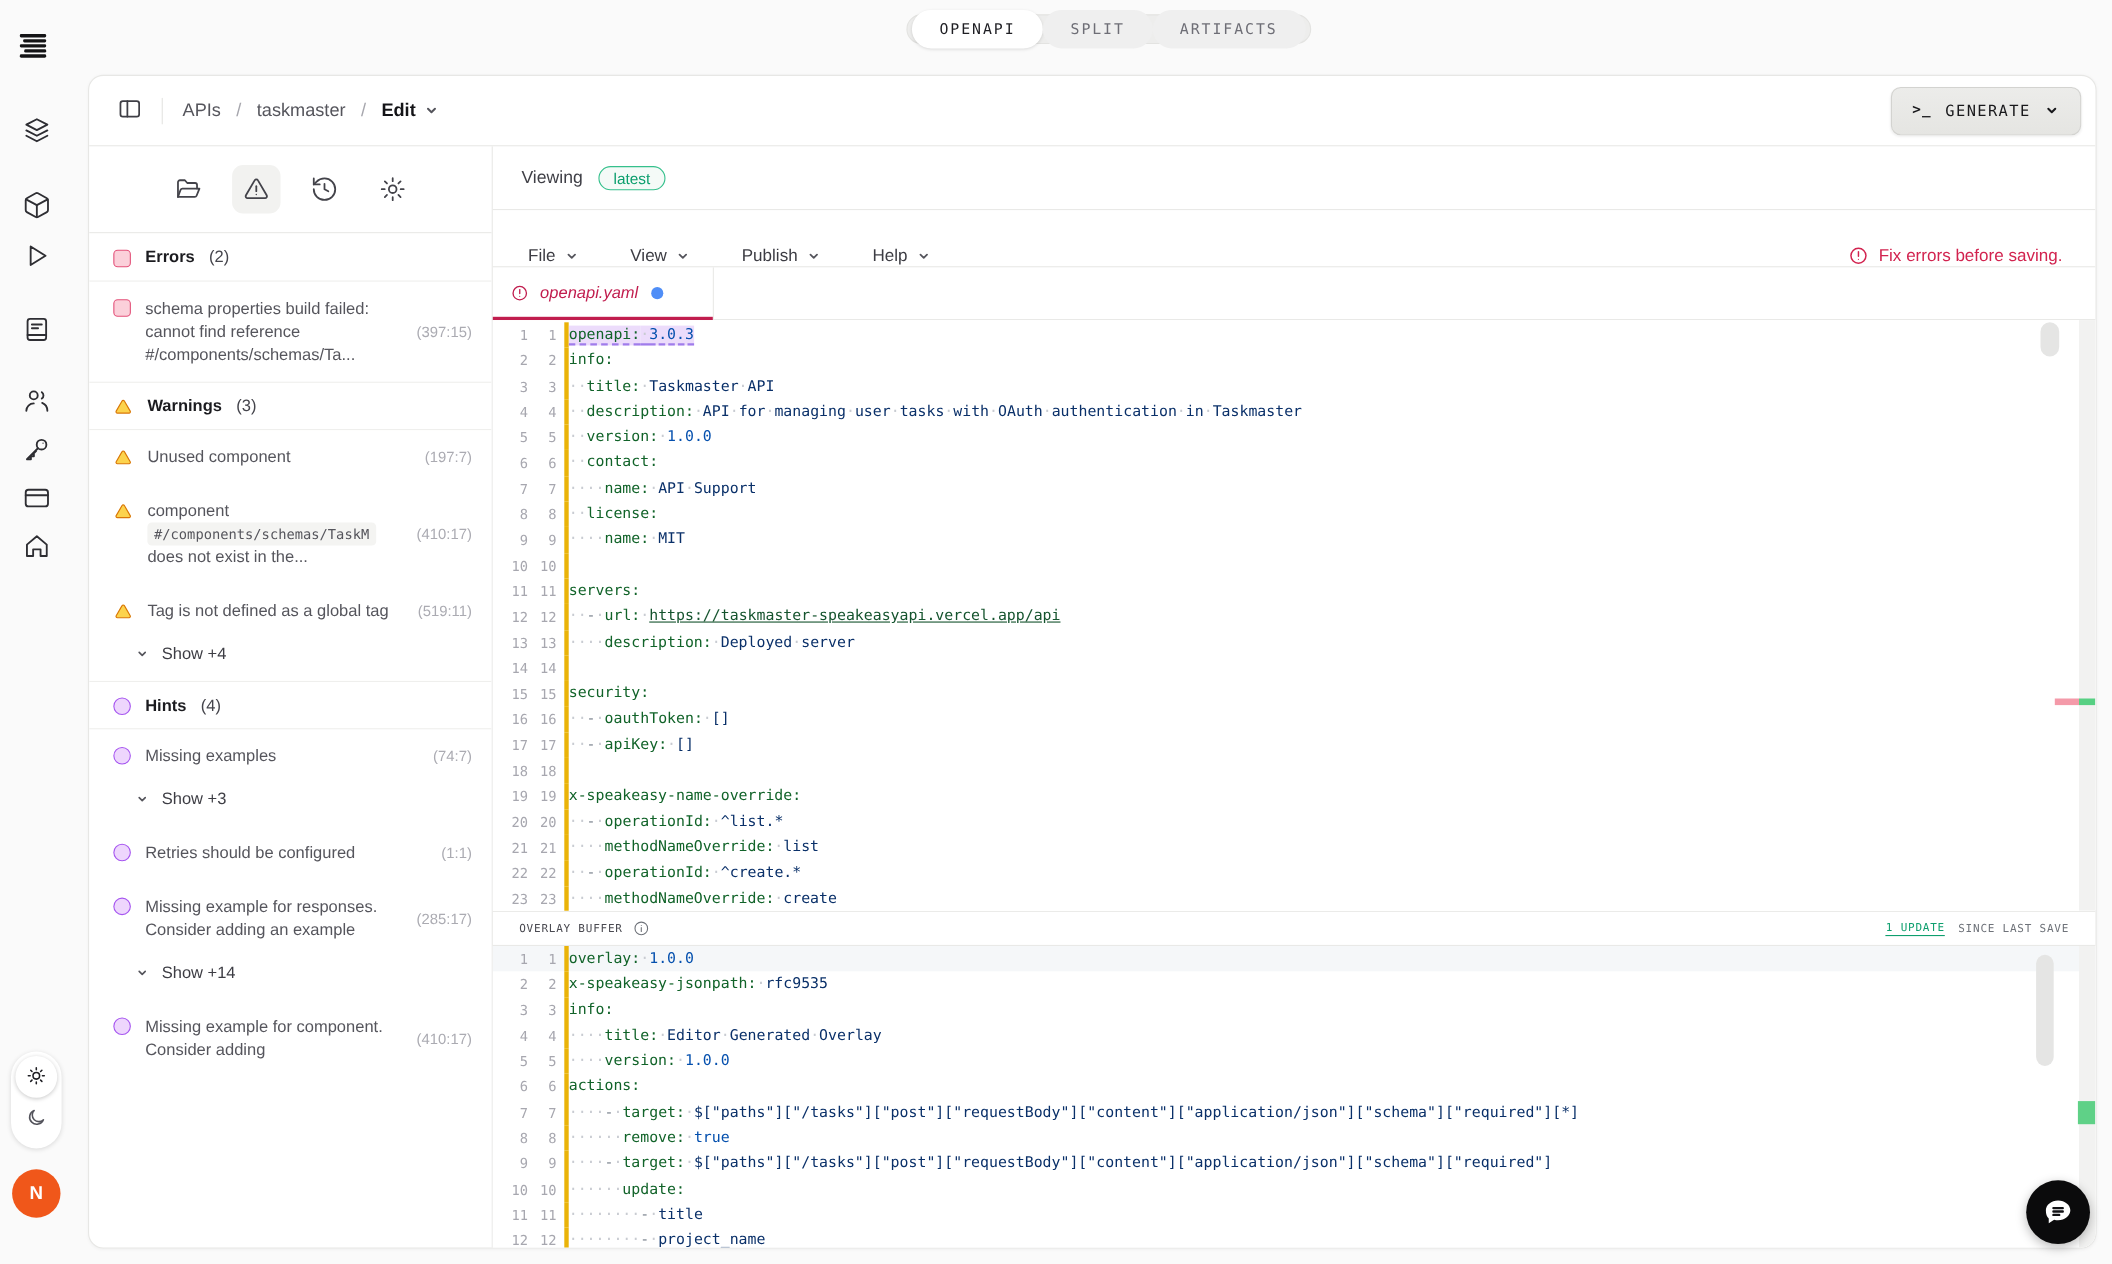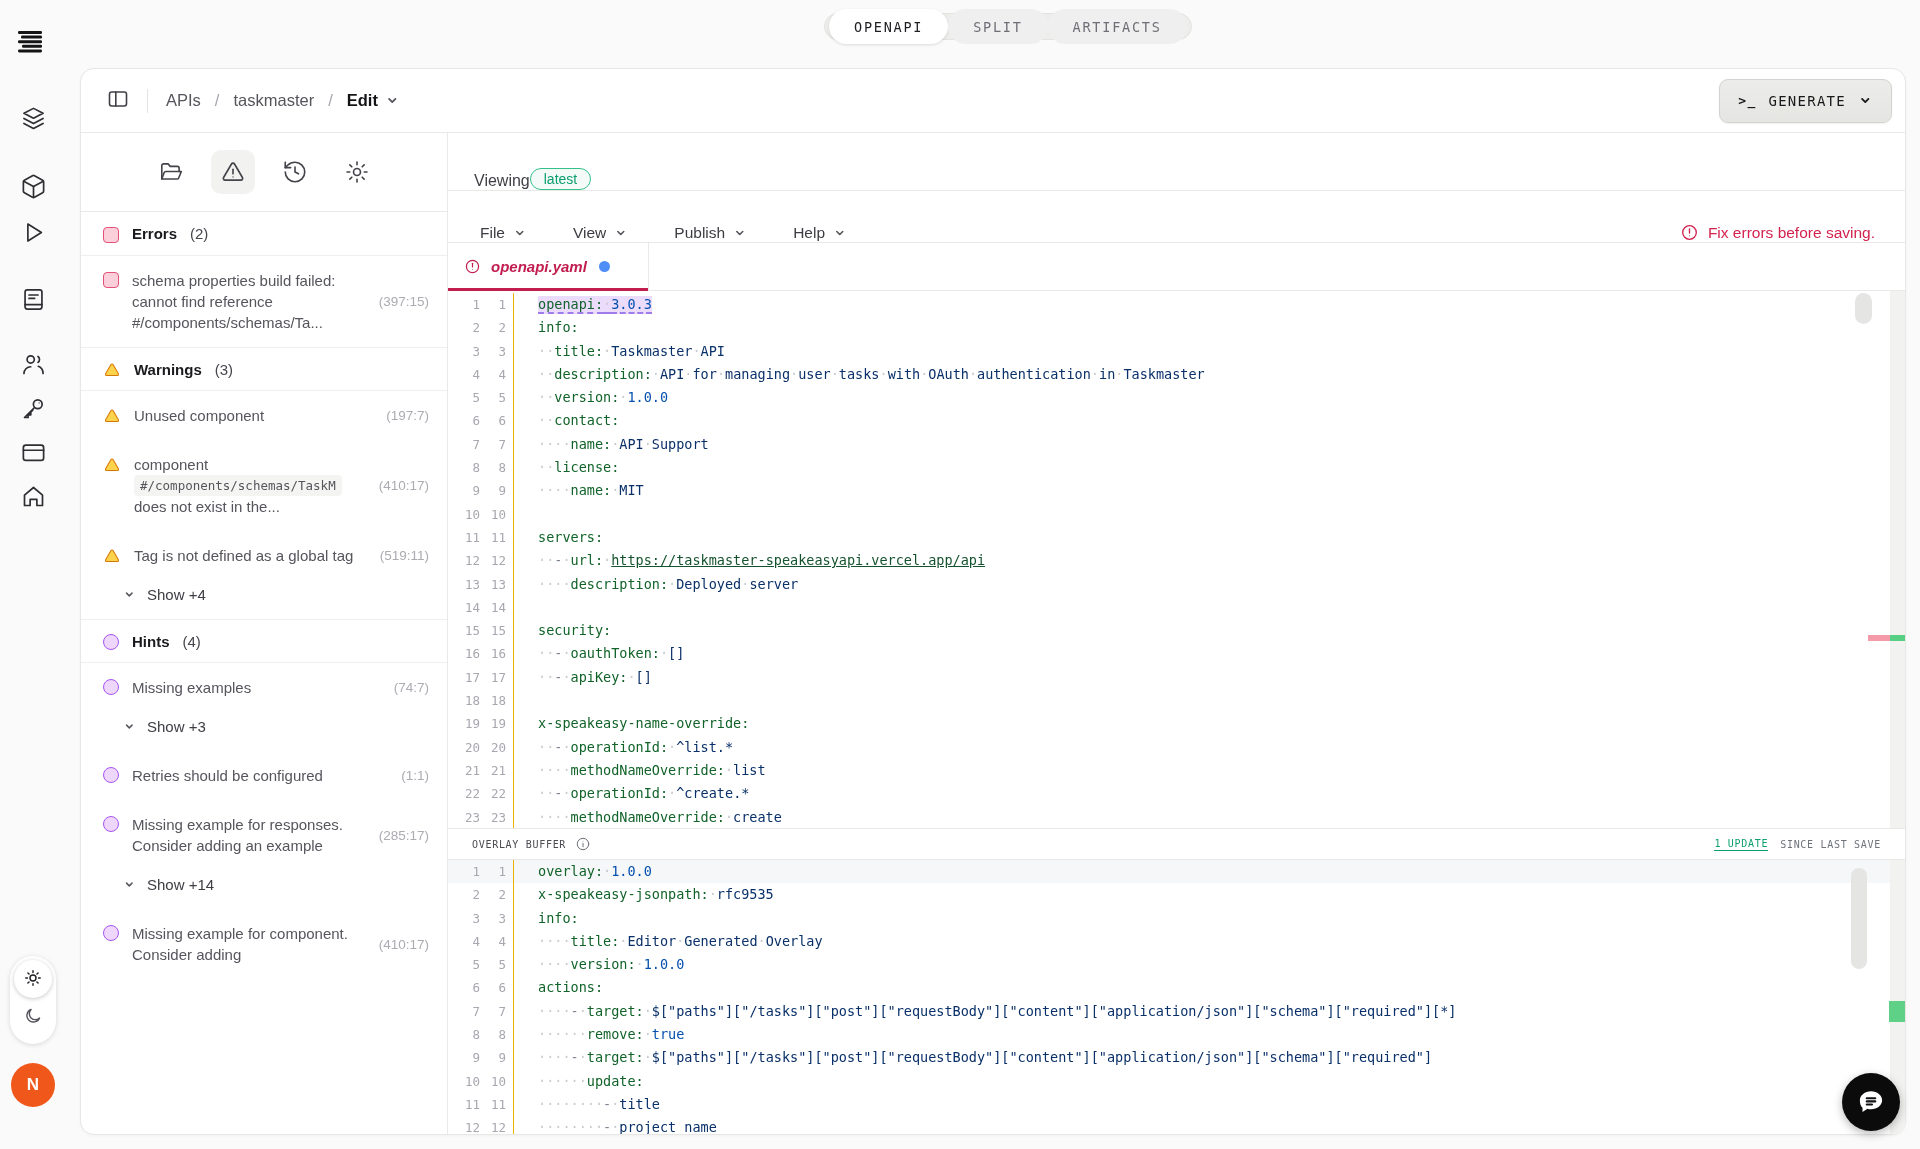--- a/index.html
+++ b/index.html
@@ -49,46 +49,46 @@
   .row .txt{flex:1;min-width:0;}
   .row .loc{color:#ababb2;font-size:13.5px;white-space:nowrap;align-self:center;}
   .sq{width:16px;height:16px;border-radius:4px;background:#fbd0da;border:1.5px solid #e35179;flex:none;margin-top:2px;display:inline-block;}
   .ci{width:16px;height:16px;border-radius:50%;background:#eed6fd;border:1.5px solid #a656f0;flex:none;margin-top:2px;display:inline-block;}
   .tri{flex:none;margin-top:2px;display:inline-flex;}
   .chip{display:inline-block;background:#f4f4f2;border-radius:4px;padding:0 6px;font-family:"DejaVu Sans Mono",monospace;font-size:12.5px;color:#55555c;max-width:100%;overflow:hidden;white-space:nowrap;vertical-align:bottom;}
   .show-row{display:flex;align-items:center;gap:11px;padding:6px 20px 16px 42px;color:#3d3d44;font-size:15px;cursor:pointer;}
 
   
   .editor{flex:1;display:flex;flex-direction:column;min-width:0;}
-  .viewing-row{height:58px;border-bottom:1px solid #e9e9e7;display:flex;align-items:flex-end;padding-left:26px;font-size:16px;color:#3f3f46;flex:none;}
+  .viewing-row{height:58px;border-bottom:1px solid #e9e9e7;display:flex;align-items:center;gap:14px;padding-left:26px;font-size:16px;color:#3f3f46;flex:none;}
   .badge{color:#0b9e6d;border:1px solid #35c08c;background:#f4faf7;border-radius:999px;padding:2px 13px;font-size:14px;cursor:pointer;}
   .menu-row{height:52px;border-bottom:1px solid #e9e9e7;display:flex;align-items:flex-end;gap:46px;padding:0 30px 0 32px;font-size:15.5px;color:#3c3c43;flex:none;}
   .menu-item{display:flex;align-items:center;gap:8px;cursor:pointer;}
   .menu-item .chev{display:flex;color:#55555c;}
   .fix-errors{margin-left:auto;display:flex;align-items:center;gap:9px;color:#d2234f;font-size:15.5px;}
   .tab-row{height:48px;border-bottom:1px solid #e9e9e7;display:flex;flex:none;}
   .file-tab{width:201px;border-right:1px solid #e9e9e7;display:flex;align-items:center;gap:10px;padding:0 16px;position:relative;cursor:pointer;}
   .file-tab::after{content:"";position:absolute;left:0;right:0;bottom:-1px;height:3px;background:#c11d4e;}
-  .file-tab .fname{color:#c11d4e;font-style:italic;font-weight:700;font-size:15px;}
+  .file-tab .fname{color:#c11d4e;font-style:italic;font-weight:400;font-size:15px;}
   .mod-dot{width:11px;height:11px;border-radius:50%;background:#4f8ef7;margin-left:2px;}
   .tab-err{color:#c11d4e;display:flex;}
 
   .code-wrap{position:relative;flex:1;overflow:hidden;padding-top:2px;background:#fff;}
   .ov-bar{height:32px;border-top:1px solid #e9e9e7;border-bottom:1px solid #e9e9e7;display:flex;align-items:center;padding:0 24px;font-family:"DejaVu Sans Mono",monospace;font-size:10px;letter-spacing:.07em;color:#4a4a51;flex:none;gap:9px;}
   .ov-right{margin-left:auto;display:flex;gap:12px;align-items:center;}
   .upd{color:#0e9f6e;border-bottom:1.5px solid #0e9f6e;padding-bottom:1px;cursor:pointer;}
   .since{color:#6f737a;}
   .info-ic{color:#6f737a;display:flex;cursor:pointer;}
   .ov-code{position:relative;height:275px;overflow:hidden;background:#fff;flex:none;}
 
   .code-line{display:flex;height:23.3px;line-height:23.3px;font-family:"DejaVu Sans Mono",monospace;font-size:13.5px;white-space:pre;}
   .code-line.al{background:#f5f7f9;}
   .ln{width:32px;text-align:right;color:#a7a7af;font-size:12.5px;flex:none;}
   .ln2{width:26px;}
-  .code{flex:1;min-width:0;overflow:hidden;border-left:1px solid #eab308;margin-left:7px;padding-left:24px;}
+  .code{flex:1;min-width:0;overflow:hidden;border-left:4px solid #eab308;margin-left:7px;padding-left:0;}
   .code .k{color:#116329;}
   .code .v{color:#0a3069;}
   .code .n{color:#0550ae;}
   .code .u{color:#14532d;text-decoration:underline;}
   .code .w{color:#c8cbd1;}
   .code .d{color:#7d8590;}
   .code .h{background:#ecdcfb;border-bottom:2px dashed #a07ceb;}
 
   .ruler{position:absolute;right:0;top:0;bottom:0;width:15px;background:#f2f2f1;}
   .sb-thumb{position:absolute;right:33px;width:17px;background:#e5e5e4;border-radius:9px;cursor:pointer;}

